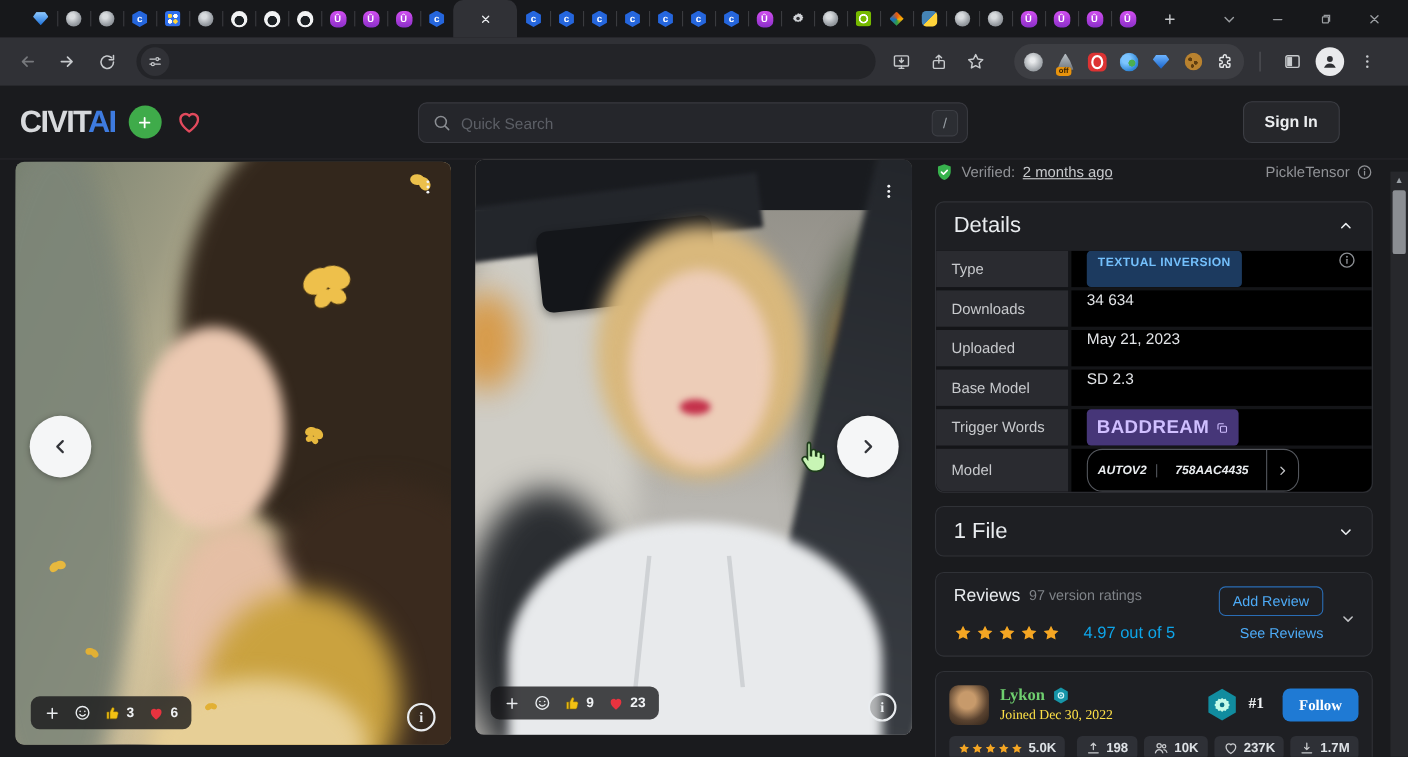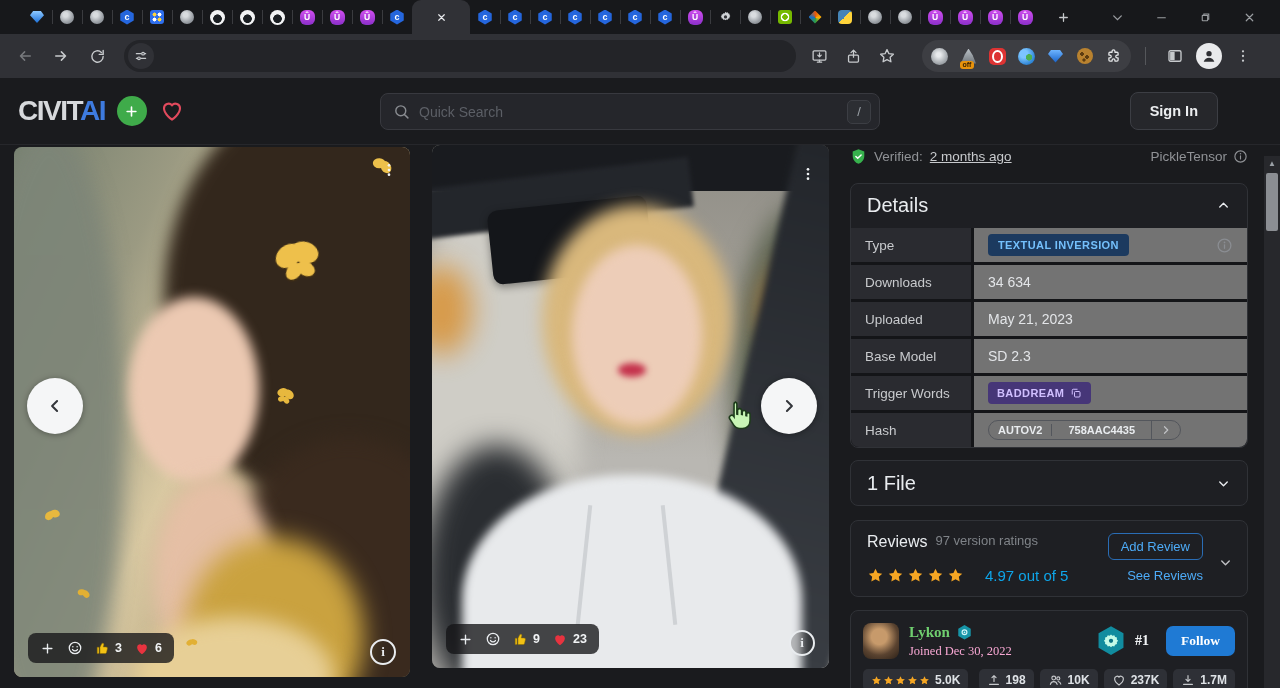--- a/index.html
+++ b/index.html
@@ -91,45 +91,45 @@
   .panel { position:absolute; left:850px; top:0; width:398px; }
   .vrow { position:absolute; top:70px; left:0; right:0; display:flex; align-items:center; gap:7px; font-size:13.5px; color:#909296; }
   .vrow .vtime { color:#c8cacd; text-decoration:underline; cursor:pointer; }
   .vrow .fmt { margin-left:auto; display:flex; align-items:center; gap:6px; color:#909296; }
   .card { position:absolute; left:0; right:0; background:#1e1f23; border:1px solid #303237; border-radius:8px; }
   .details-card { top:105px; height:265px; }
   .acc-head { height:42px; display:flex; align-items:center; justify-content:space-between; padding:0 16px; font-size:20px; color:#e9ecef; cursor:pointer; }
   .dtable { position:absolute; top:44px; left:0; right:0; bottom:0; display:flex; flex-direction:column; gap:3px; background:#141518; overflow:hidden; border-radius:0 0 8px 8px; }
   .drow { display:flex; gap:3px; flex:1; }
   .dlabel { width:120px; background:#2a2b30; display:flex; align-items:center; padding:0 14px; font-size:13.5px; color:#c8cacd; flex:0 0 auto; }
-  .dvalue { flex:1; background:#737373; display:flex; align-items:center; padding:0 14px; font-size:14px; color:#e3e5e8; gap:8px; }
+  .dvalue { flex:1; background:#000000; display:flex; padding:0 14px; font-size:14px; color:#e3e5e8; gap:8px; }
   .ti-badge { background:#1c3a5f; color:#74c0fc; font-size:11px; font-weight:bold; letter-spacing:0.4px; padding:5px 10px; border-radius:4px; cursor:pointer; }
   .row-info { margin-left:auto; color:#8a8d92; display:flex; cursor:pointer; }
-  .trigger-badge { background:#463678; color:#d0bfff; font-size:11px; font-weight:bold; letter-spacing:0.4px; padding:5px 9px; border-radius:4px; display:flex; align-items:center; gap:6px; cursor:pointer; }
-  .hash-pill { display:flex; align-items:center; border:1px solid #53565c; border-radius:14px; overflow:hidden; height:20px; cursor:pointer; }
+  .trigger-badge { background:#463678; color:#d0bfff; font-size:17px; font-weight:bold; letter-spacing:0.4px; padding:5px 9px; border-radius:4px; display:flex; align-items:center; gap:6px; cursor:pointer; }
+  .hash-pill { display:flex; align-items:center; border:1px solid #53565c; border-radius:14px; overflow:hidden; height:39px; cursor:pointer;font-style:italic; }
   .hash-pill .ha { font-size:11px; font-weight:bold; color:#e9ecef; padding:0 9px; }
   .hash-pill .hv { font-size:11px; font-weight:bold; color:#e9ecef; padding:0 16px; border-left:1px solid #53565c; }
   .hash-pill .hc { padding:0 8px; border-left:1px solid #53565c; color:#c1c2c5; display:flex; align-items:center; height:100%; }
   .file-card { top:382px; height:46px; }
   .reviews-card { top:442px; height:77px; padding:12px 16px; }
   .rev-row1 { display:flex; align-items:flex-start; gap:8px; }
   .rev-title { font-size:16px; color:#e9ecef; }
   .rev-count { font-size:13px; color:#7f8388; }
   .addreview { margin-left:auto; margin-right:28px; border:1px solid #2a6db5; color:#4dabf7; background:transparent; font-size:13px; font-family:inherit; padding:5px 12px; border-radius:6px; cursor:pointer; }
   .rev-row2 { display:flex; align-items:center; gap:7px; margin-top:7px; }
   .stars { display:flex; gap:3px; }
   .rating-text { font-size:15px; color:#0ea5e9; margin-left:14px; }
   .seereviews { margin-left:auto; margin-right:28px; color:#4dabf7; font-size:13px; cursor:pointer; }
   .rev-chev { position:absolute; right:14px; top:34px; color:#c1c2c5; cursor:pointer; }
   .creator-card { top:532px; height:90px; padding:12px 12px 10px; }
   .cr-row { display:flex; align-items:center;font-family:Liberation Serif, serif; }
   .cr-avatar { width:36px; height:36px; border-radius:8px; overflow:hidden; background:radial-gradient(circle at 45% 38%,#c79a6b 26%,#5a4330 62%,#2c2118); flex:0 0 auto; cursor:pointer; }
   .cr-meta { margin-left:10px; }
   .cr-name { display:flex; align-items:center; gap:6px; font-size:15px; font-weight:bold; color:#6fcf6f; cursor:pointer; }
-  .cr-joined { font-size:12.5px; color:#f9a8d4; margin-top:2px; }
+  .cr-joined { font-size:12.5px; color:#fde047; margin-top:2px; }
   .cr-rank { margin-left:auto; display:flex; align-items:center; gap:7px; }
   .rank-num { font-size:14px; font-weight:bold; color:#f1f3f5; }
   .follow { background:#1f7ad4; border:none; color:#fff; font-size:13.5px; font-weight:bold; font-family:inherit; padding:7px 15px; border-radius:7px; margin-left:10px; cursor:pointer; }
   .statrow { display:flex; gap:6px; margin-top:10px; }
   .statpill { background:#2e3036; border-radius:5px; height:22px; display:flex; align-items:center; gap:5px; padding:0 8px; font-size:12px; font-weight:bold; color:#dee2e6; cursor:pointer; }
   .statpill .ministars { display:flex; gap:1px; }
   .statpill:first-child { margin-right:auto; }
 
   
   .scrollbar { position:absolute; right:0; top:78px; bottom:0; width:16px; background:#27282c; }
@@ -606,21 +606,21 @@
           <div class="drow">
             <div class="dlabel">Trigger Words</div>
             <div class="dvalue">
               <span class="trigger-badge">BADDREAM<svg width="12" height="12" viewBox="0 0 24 24" fill="none" stroke="currentColor" stroke-width="2">
                   <rect x="9" y="9" width="11" height="11" rx="2"></rect>
                   <path d="M4.5 15V6.5a2 2 0 0 1 2-2H15"></path>
                 </svg></span>
             </div>
           </div>
           <div class="drow">
-            <div class="dlabel">Hash</div>
+            <div class="dlabel">Model</div>
             <div class="dvalue">
               <span class="hash-pill">
                 <span class="ha">AUTOV2</span>
                 <span class="hv">758AAC4435</span>
                 <span class="hc">
                   <svg width="12" height="12" viewBox="0 0 24 24" fill="none" stroke="currentColor" stroke-width="2.4" stroke-linecap="round" stroke-linejoin="round">
                     <path d="M9 5.5l6.5 6.5L9 18.5"></path>
                   </svg>
                 </span>
               </span>

